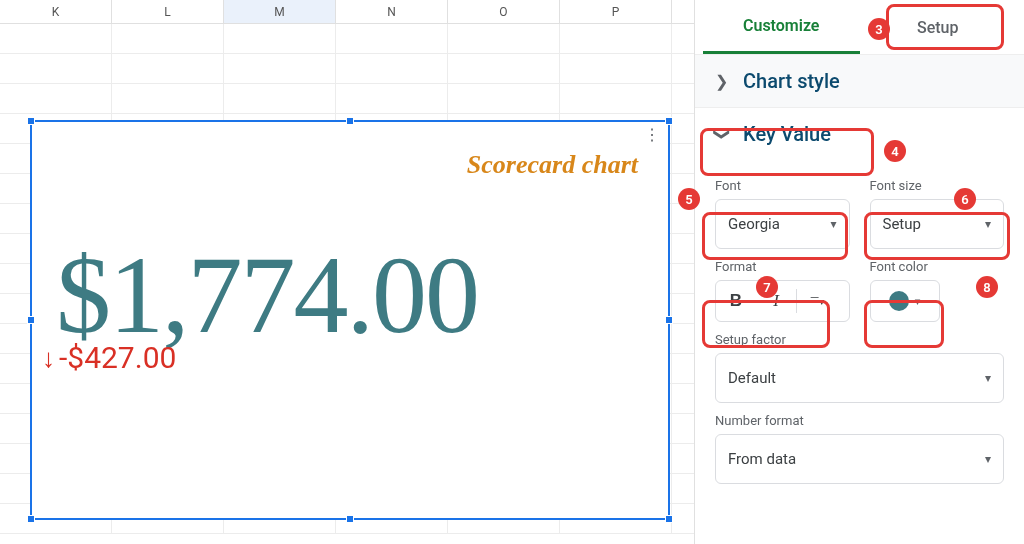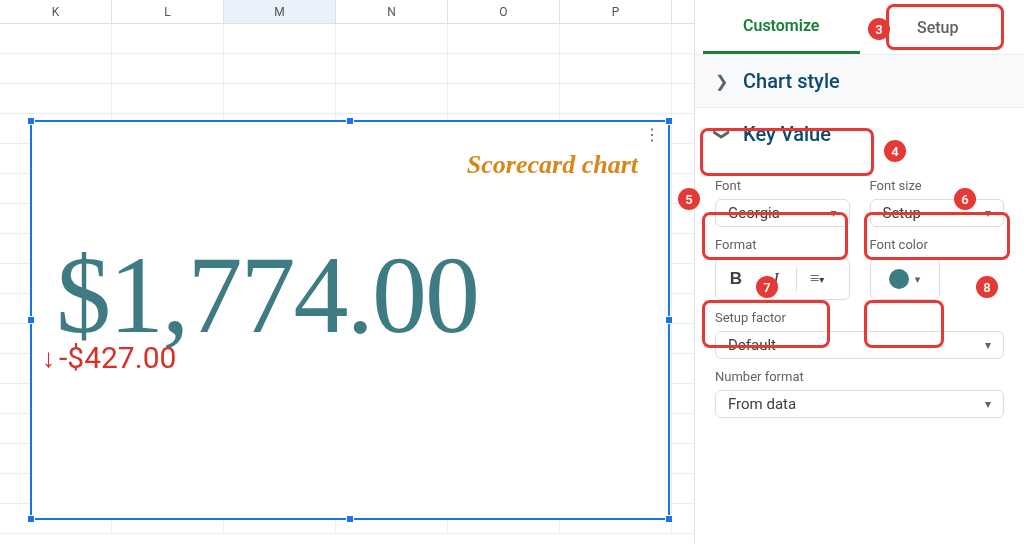--- a/index.html
+++ b/index.html
@@ -190,21 +190,21 @@
     flex:1;
     position: relative;
   }
   .field-label {
     font-size: 13px;
     color: #5f6368;
     margin-bottom: 6px;
     display:block;
   }
   .select {
-    height: 28px;
+    height: 50px;
     border: 1px solid #dadce0;
     border-radius: 6px;
     display:flex;
     align-items:center;
     padding: 0 12px;
     font-size: 15px;
     color: #3c4043;
     justify-content: space-between;
     cursor:pointer;
     background:#fff;

